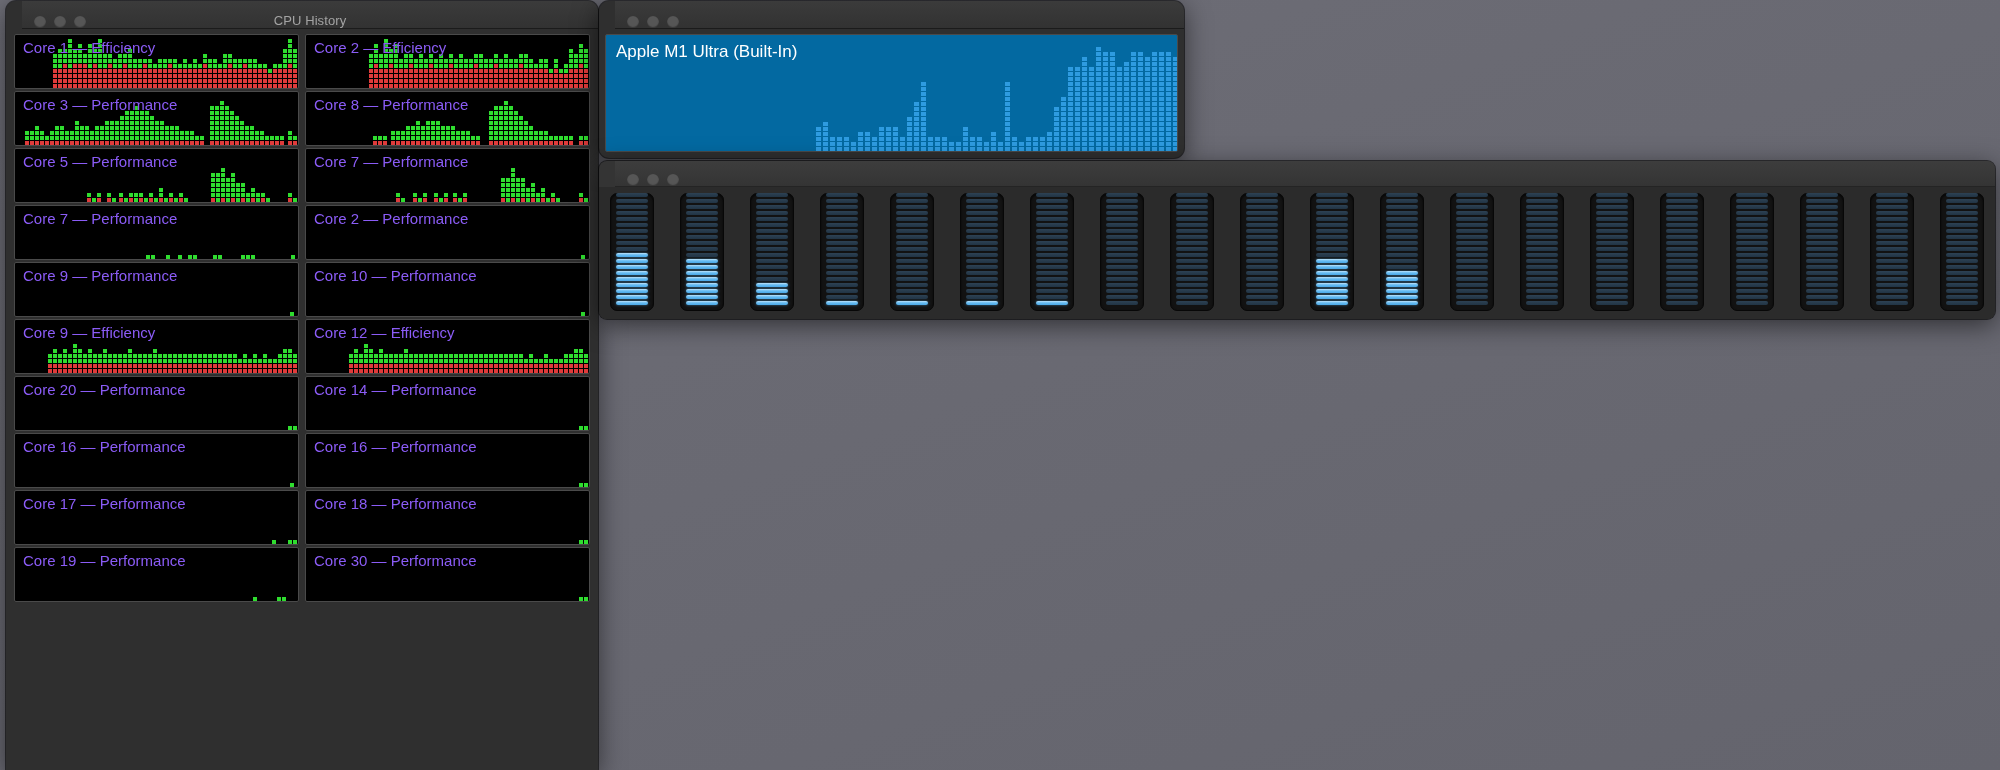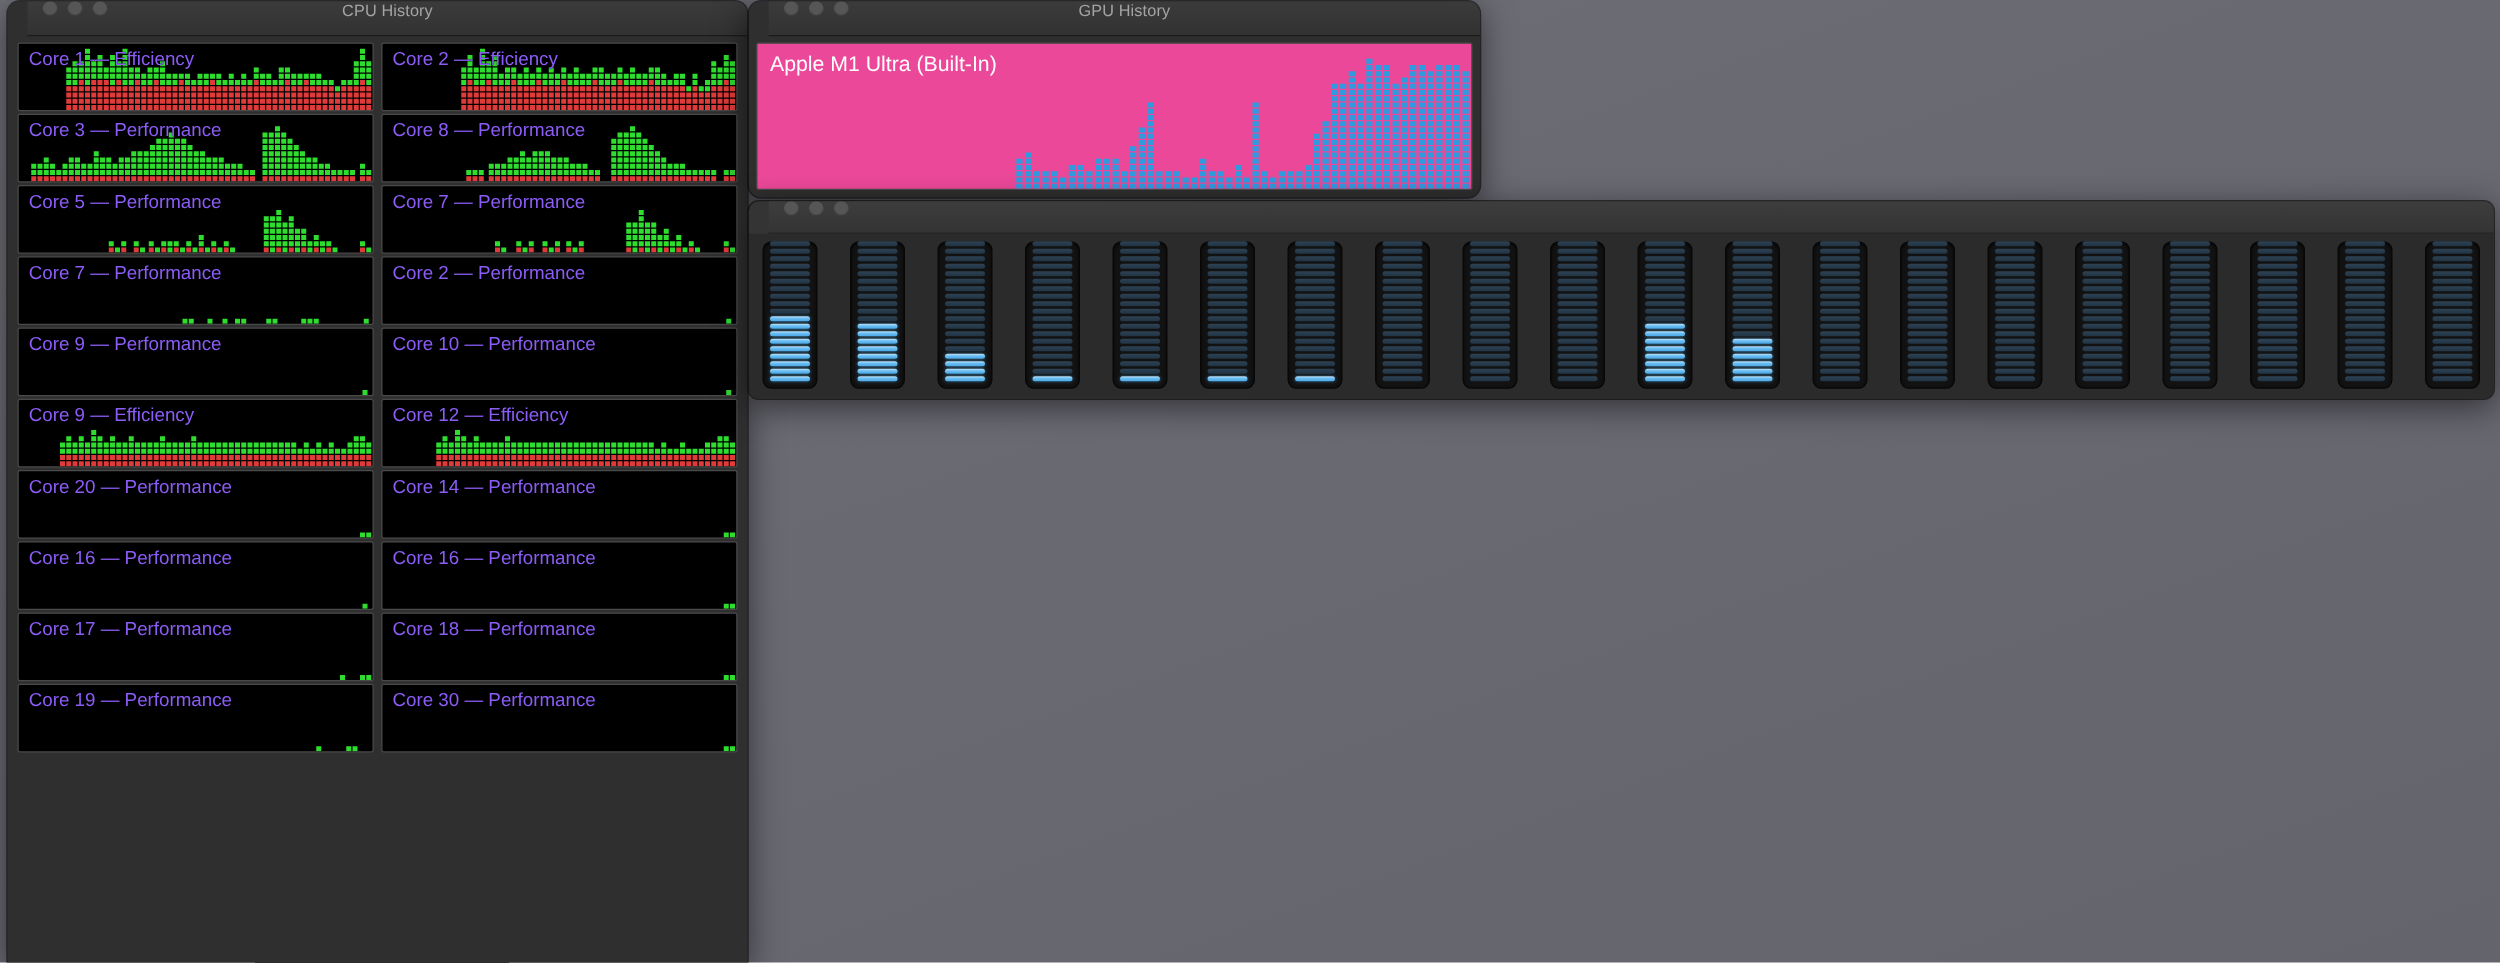--- a/index.html
+++ b/index.html
@@ -23,21 +23,21 @@
     background: #2f2f2f;
     border-radius: 10px;
     box-shadow: 0 6px 26px rgba(0,0,0,0.55), 0 0 0 1px rgba(0,0,0,0.55);
     overflow: hidden;
   }
   .titlebar {
     height: 28px;
     background: linear-gradient(180deg, #3b3b3b 0%, #323232 100%);
     border-bottom: 1px solid #1b1b1b;
     display: flex;
-    align-items: flex-start;
+    align-items: flex-end;
     position: relative;
     flex: 0 0 auto;
     margin-left: 16px;
   }
   .traffic {
     display: flex;
     gap: 8px;
     padding-left: 12px;
     align-items: center;
   }
@@ -130,28 +130,28 @@
     width: 585px;
     height: 157px;
   }
   .gpu-body {
     padding: 5px 6px 6px 6px;
     height: calc(100% - 28px);
   }
   .gpu-graph {
     width: 100%;
     height: 100%;
-    background: #ec4899;
+    background: #0369a1;
     border: 1px solid #4a4a4a;
     border-radius: 2px;
     position: relative;
     overflow: hidden;
     display: flex;
     align-items: flex-end;
-    justify-content: flex-end;
+    justify-content: flex-start;
   }
   .gpu-label {
     position: absolute;
     left: 10px;
     top: 7px;
     font-size: 17px;
     color: #fff;
     z-index: 2;
     white-space: nowrap;
   }
@@ -4375,21 +4375,20 @@
     </div>
 </div>
 
 <div class="window" id="gpu-window">
   <div class="titlebar">
     <div class="traffic">
       <span class="light"></span>
       <span class="light"></span>
       <span class="light"></span>
     </div>
-    <div class="win-title">GPU History</div>
   </div>
   <div class="gpu-body">
     <div class="gpu-graph" id="gpu-graph">
       <div class="gpu-label">Apple M1 Ultra (Built-In)</div>
     <div class="gpu-col"></div>
         <div class="gpu-col"></div>
         <div class="gpu-col"></div>
         <div class="gpu-col"></div>
         <div class="gpu-col"></div>
         <div class="gpu-col"></div>

